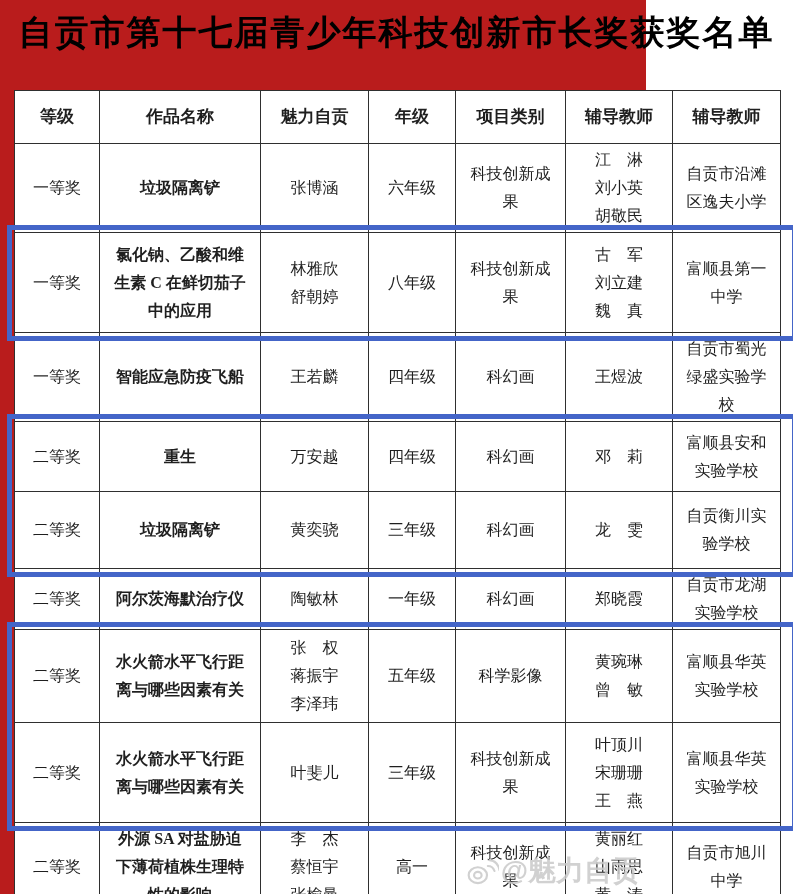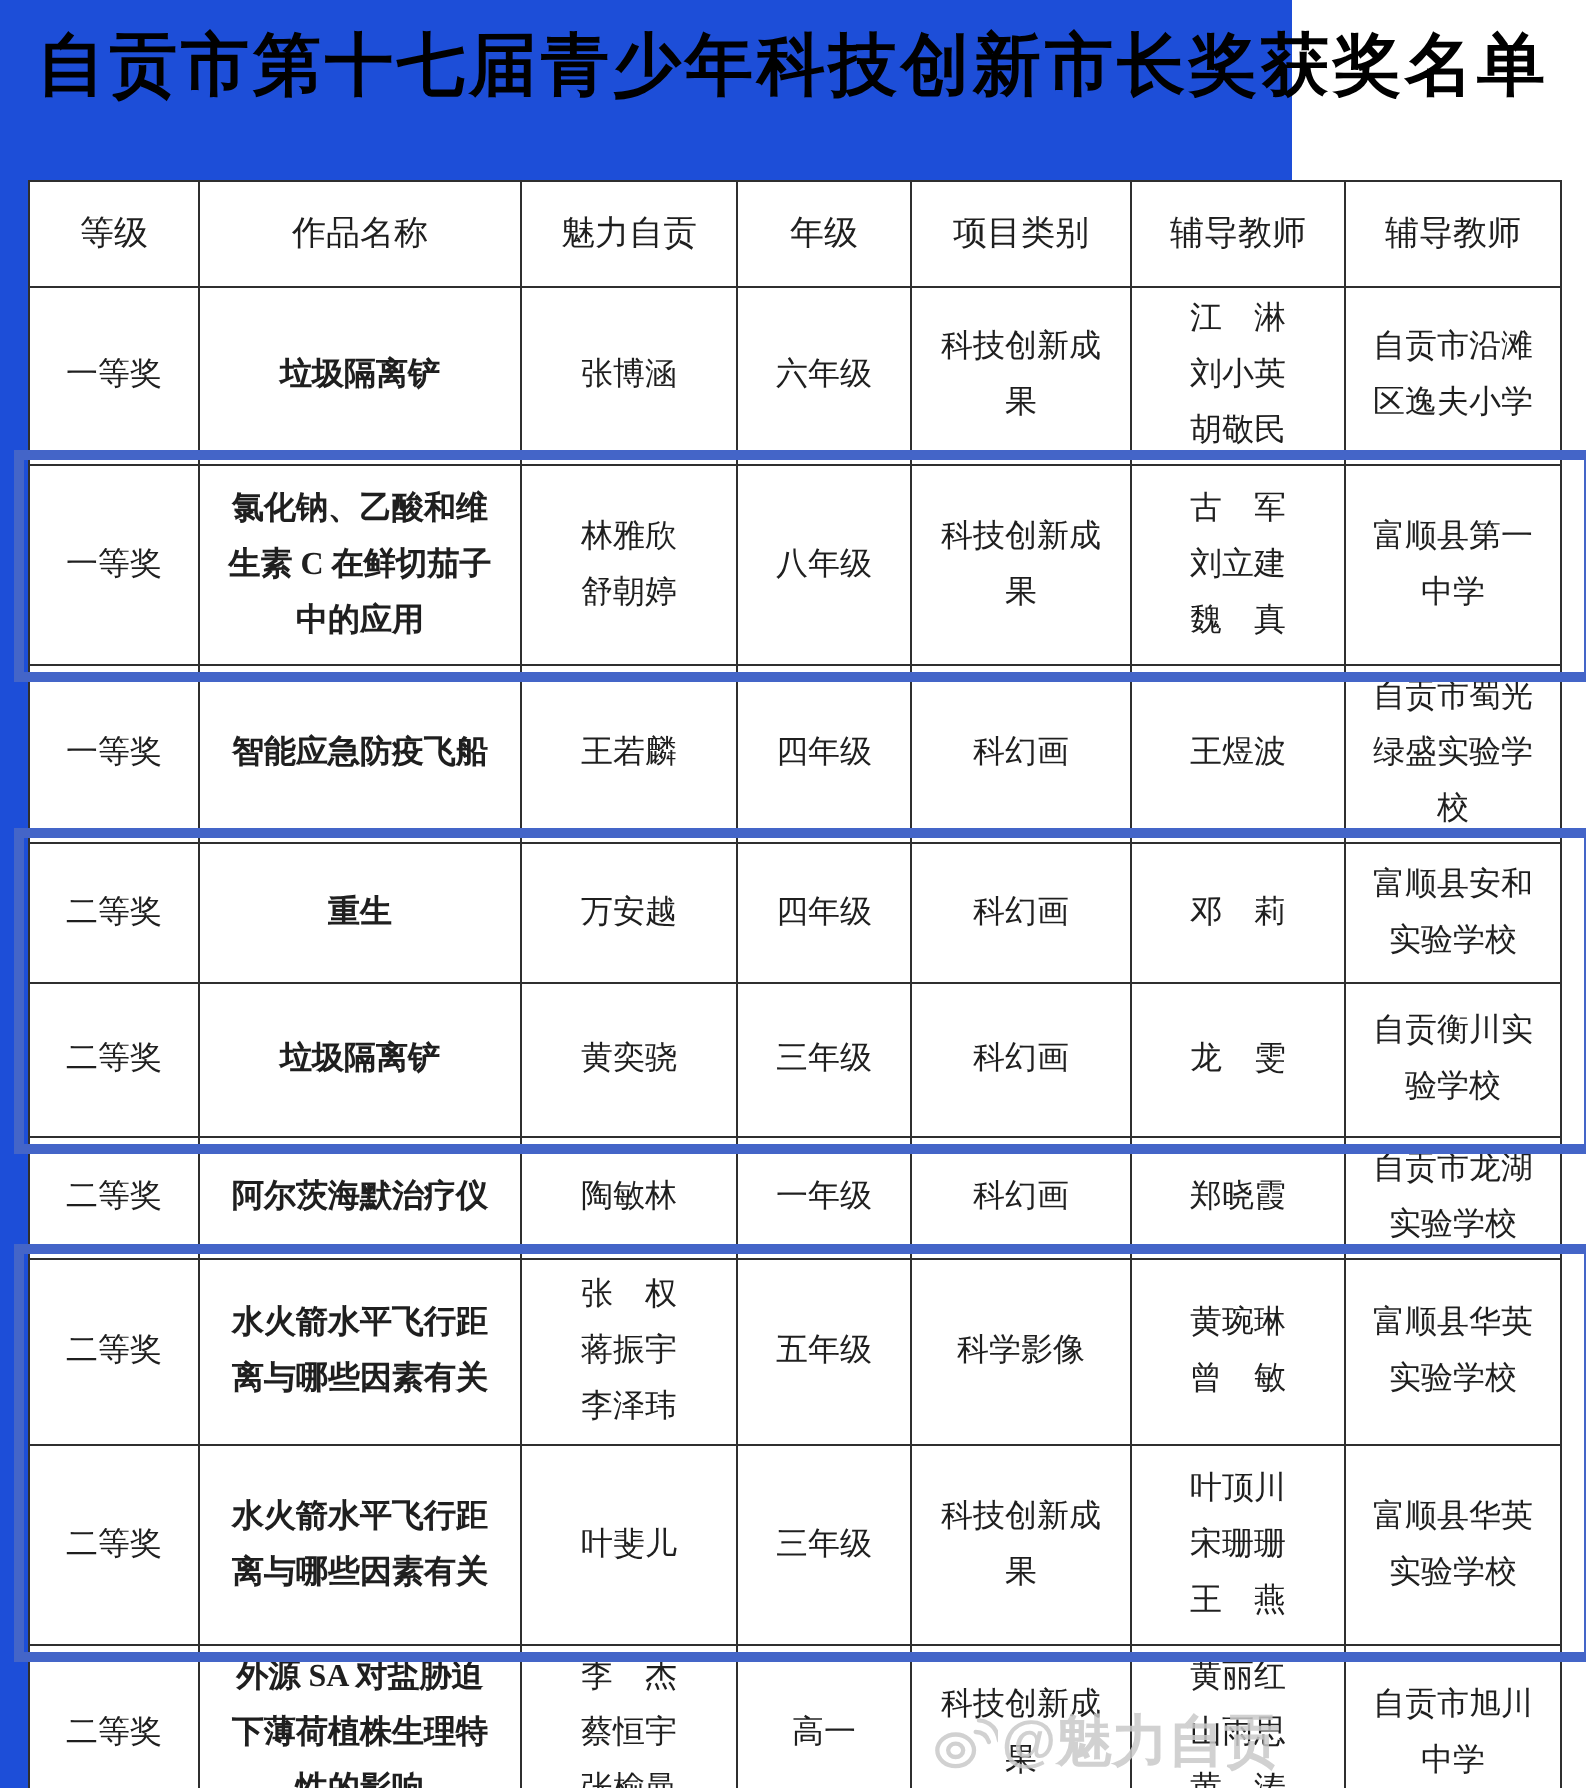--- a/index.html
+++ b/index.html
@@ -9,21 +9,21 @@
     width: 793px;
     height: 894px;
     overflow: hidden;
     font-family: "Liberation Serif", "DejaVu Serif", serif;
     color: var(--text, #1f1f1f);
   }
   .page {
     position: relative;
     width: 646px;
     height: 894px;
-    background: #1d4ed8;
+    background: #b91c1c;
   }
   .title {
     position: absolute;
     top: 10px;
     left: 0;
     width: 793px;
     text-align: center;
     font-size: 34px;
     font-weight: bold;
     letter-spacing: 2px;
@@ -56,21 +56,21 @@
     font-size: 16px;
     line-height: 1.75;
     padding: 2px 8px;
     white-space: pre-line;
     word-break: break-word;
     background: #ffffff;
   }
   td.f-work { padding: 2px 13px; font-weight: bold; }
   th {
     font-size: 17px;
-    font-weight: normal;
+    font-weight: bold;
     white-space: nowrap;
   }
   thead tr { height: 53px; }
   tbody tr:nth-child(1) { height: 82px;  }
   tbody tr:nth-child(2) { height: 100px; }
   tbody tr:nth-child(3) { height: 73px;  }
   tbody tr:nth-child(4) { height: 70px;  }
   tbody tr:nth-child(5) { height: 77px;  }
   tbody tr:nth-child(6) { height: 57px;  }
   tbody tr:nth-child(7) { height: 93px;  }

